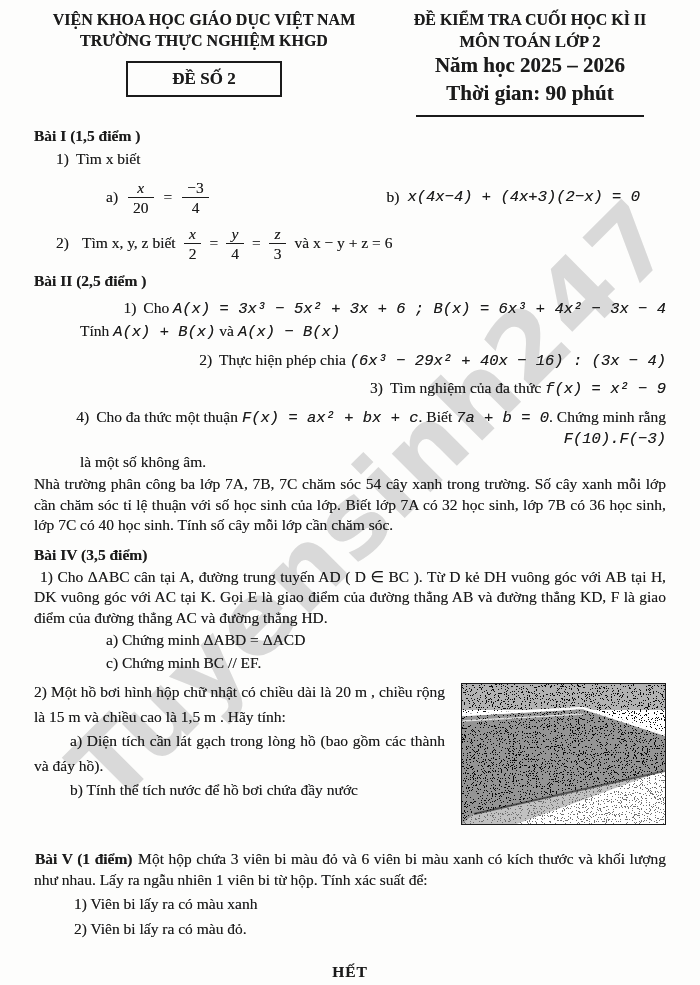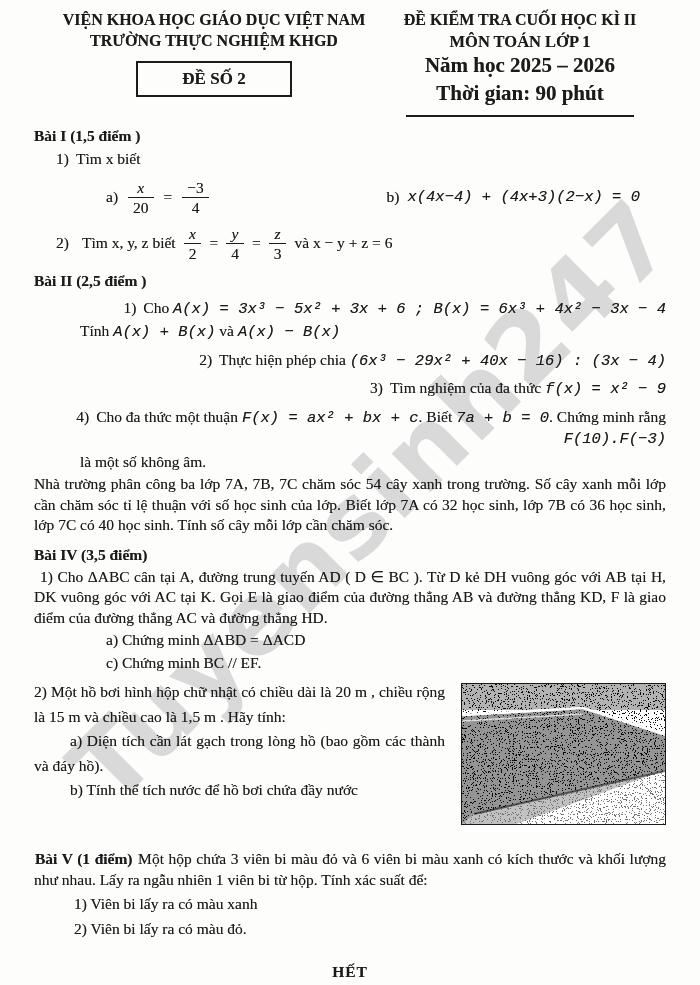--- a/index.html
+++ b/index.html
@@ -25,21 +25,21 @@
     font-size:100px;
     letter-spacing:2px;
     color:rgba(188,188,188,0.55);
     white-space:nowrap;
     z-index:0;
     pointer-events:none;
   }
   .content { position:relative; z-index:1; font-size:15.5px; line-height:1.32; text-shadow:0 0 .4px rgba(25,25,25,.55); }
 
   
-  .hdr { display:flex; justify-content:center; }
+  .hdr { display:flex; justify-content:space-between; }
   .hdr-left { width:340px; text-align:center; }
   .hdr-right { width:272px; text-align:center; }
   .org-line { font-weight:bold; font-size:16px; line-height:1.3; }
   .title-line1 { font-weight:bold; font-size:16px; line-height:1.3; }
   .title-line2 { font-weight:bold; font-size:16.5px; line-height:1.3; }
   .title-sub { font-weight:bold; font-size:21px; line-height:1.32; }
   .exam-box {
     display:inline-block;
     border:2px solid #1b1b1b;
     padding:5px 44px;
@@ -107,21 +107,21 @@
   <div class="content">
 
     <div class="hdr">
       <div class="hdr-left">
         <div class="org-line">VIỆN KHOA HỌC GIÁO DỤC VIỆT NAM</div>
         <div class="org-line">TRƯỜNG THỰC NGHIỆM KHGD</div>
         <div class="exam-box">ĐỀ SỐ 2</div>
       </div>
       <div class="hdr-right">
         <div class="title-line1">ĐỀ KIỂM TRA CUỐI HỌC KÌ II</div>
-        <div class="title-line2">MÔN TOÁN LỚP 1</div>
+        <div class="title-line2">MÔN TOÁN LỚP 2</div>
         <div class="title-sub">Năm học 2025 – 2026</div>
         <div class="title-sub">Thời gian: 90 phút</div>
         <div class="title-underline"></div>
       </div>
     </div>
 
     <div class="sec-h">Bài I (1,5 điểm )</div>
     <div class="b1-i1">
       <span class="lnum">1)</span><span>Tìm x biết</span>
     </div>

